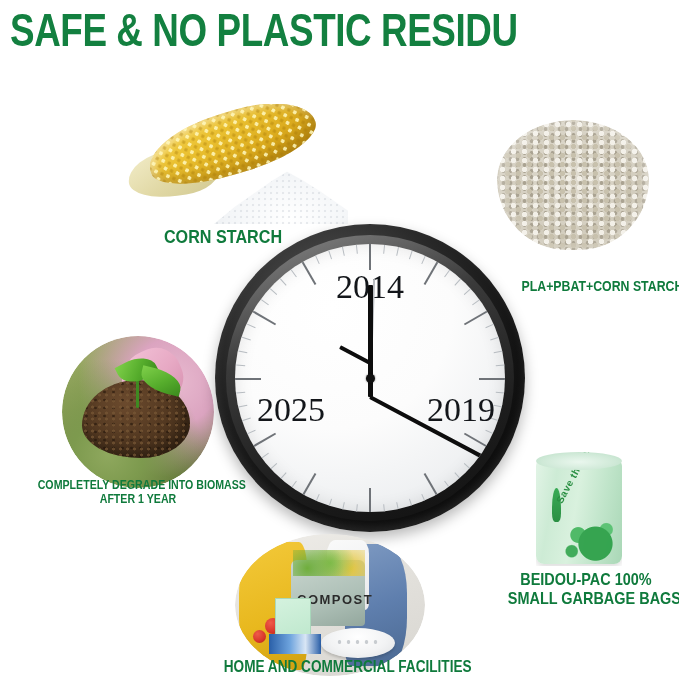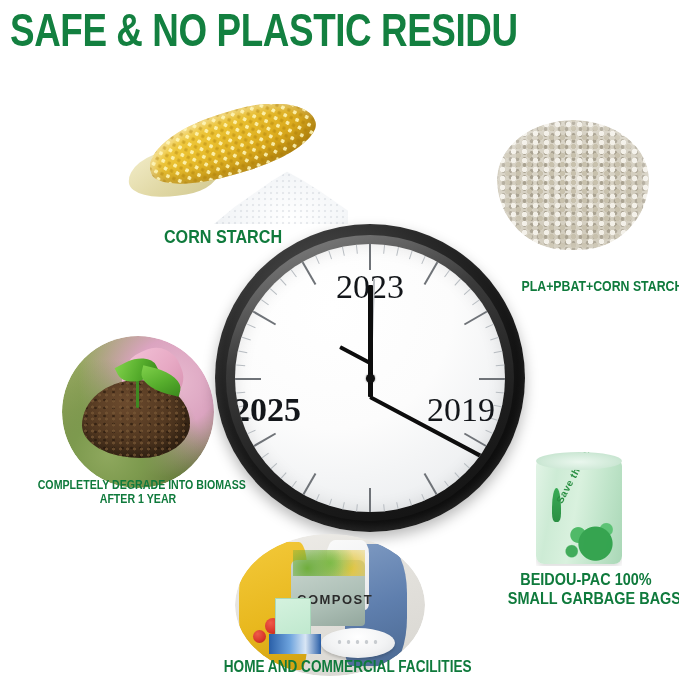--- a/index.html
+++ b/index.html
@@ -75,21 +75,21 @@
   .year{
     position:absolute;
     font-family:"Liberation Serif","DejaVu Serif",serif;
     font-size:34px;
     color:#13161a;
     letter-spacing:0px;
     white-space:nowrap;
   }
   #y2023{left:0;right:0;top:24px;text-align:center;}
   #y2024{right:-2px;top:147px;width:92px;text-align:center;}
-  #y2025{left:-2px;top:147px;width:92px;text-align:left;font-weight:bold;}
+  #y2025{left:-2px;top:147px;width:92px;text-align:right;}
 
   .hand{position:absolute;background:#0b0b0b;transform-origin:50% 100%;border-radius:1px;}
   .hand-hour{
     left:50%;width:5px;height:112px;margin-left:-2.5px;
     top:41px;
     transform:rotate(0deg);
     background:#0d0d0d;
   }
   .hand-minute{
     left:50%;width:4px;height:128px;margin-left:-2px;
@@ -416,21 +416,21 @@
           <div class="tick minor" style="transform: rotate(312deg);"></div>
           <div class="tick minor" style="transform: rotate(318deg);"></div>
           <div class="tick minor" style="transform: rotate(324deg);"></div>
           <div class="tick major" style="transform: rotate(330deg);"></div>
           <div class="tick minor" style="transform: rotate(336deg);"></div>
           <div class="tick minor" style="transform: rotate(342deg);"></div>
           <div class="tick minor" style="transform: rotate(348deg);"></div>
           <div class="tick minor" style="transform: rotate(354deg);"></div>
         </div>
 
-      <div class="year" id="y2023">2023</div>
+      <div class="year" id="y2023">2014</div>
       <div class="year" id="y2024">2019</div>
       <div class="year" id="y2025">2025</div>
 
       <div class="hand hand-second"></div>
       <div class="hand hand-hour"></div>
       <div class="hand hand-minute"></div>
       <div class="hand hand-tail"></div>
       <div class="hub"></div>
     </div>
   </div>

